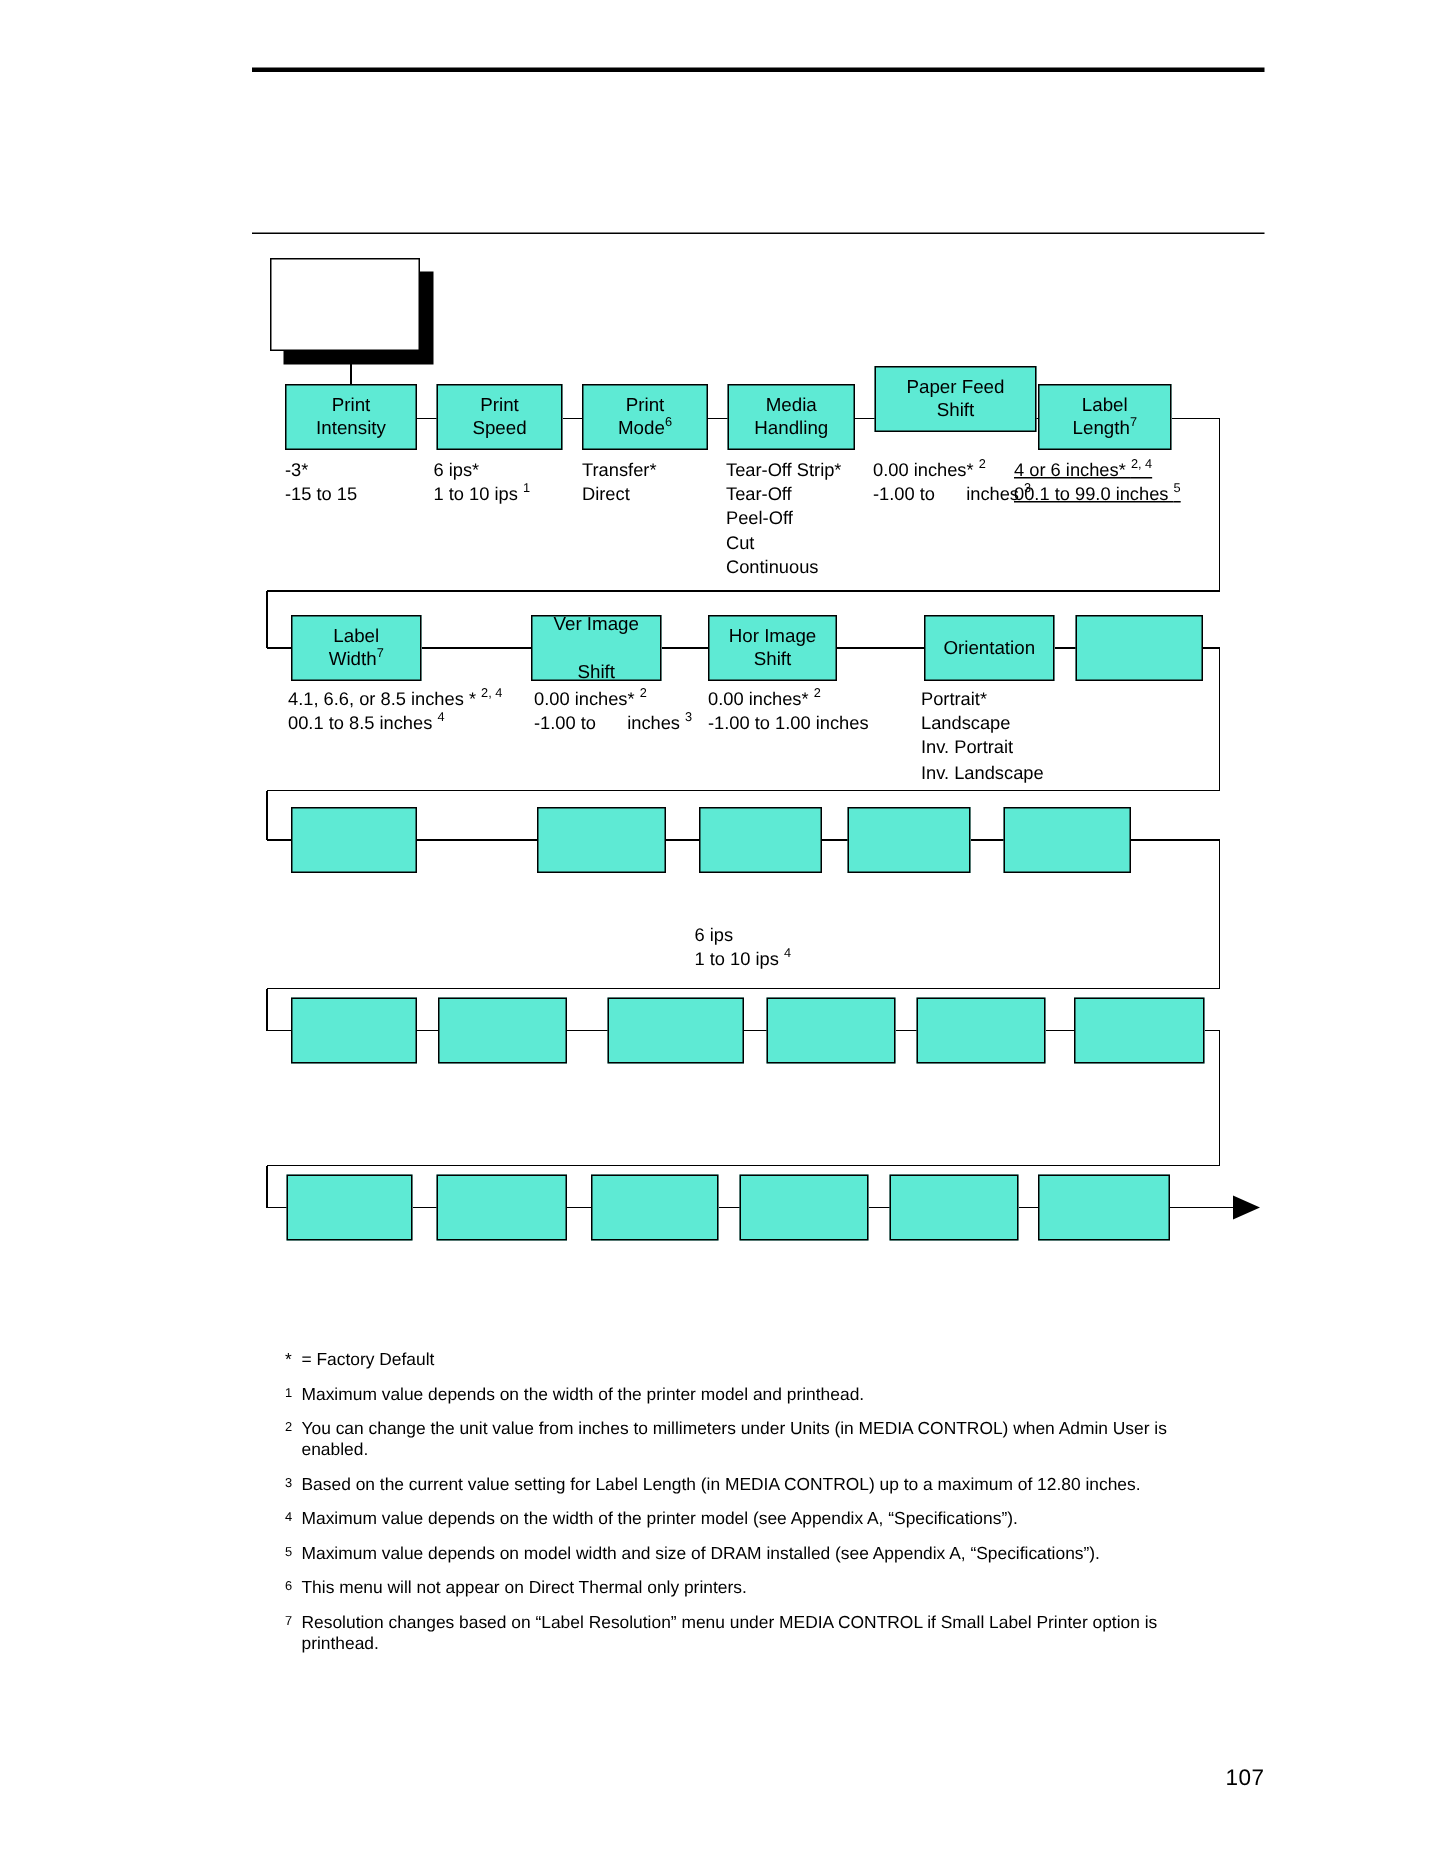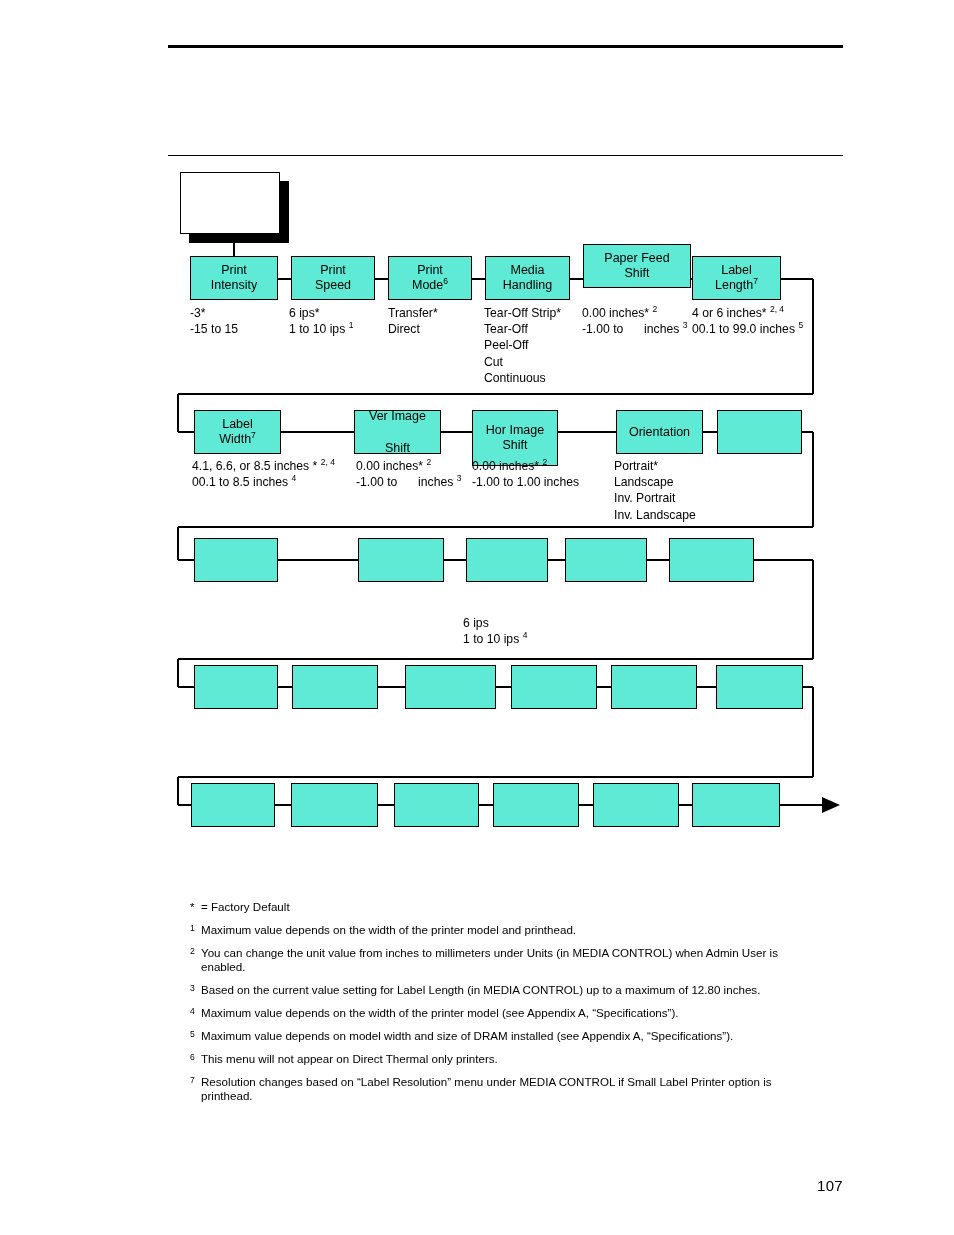--- a/index.html
+++ b/index.html
@@ -260,34 +260,34 @@
       <div>Tear-Off Strip*</div>
       <div>Tear-Off</div>
       <div>Peel-Off</div>
       <div>Cut</div>
       <div>Continuous</div>
     </div>
   <div class="values" style="left:582px; top:305px;">
       <div>0.00 inches* <sup>2</sup></div>
       <div>-1.00 to <span class="gap"></span> inches <sup>3</sup></div>
     </div>
-  <div class="values" style="left:692px; top:305px;">
+  <div class="values" style="left:676px; top:305px;text-decoration:underline;">
       <div>4 or 6 inches* <sup>2, 4</sup></div>
       <div>00.1 to 99.0 inches <sup>5</sup></div>
     </div>
 
   <div class="node" style="left:194px; top:410px; width:87px; height:44px;">
     <span class="ln">Label</span>
     <span class="ln"><span>Width</span><sup>7</sup></span>
   </div>
   <div class="node" style="left:354px; top:410px; width:87px; height:44px;gap:17px;">
     <span class="ln">Ver Image</span>
     <span class="ln"><span>Shift</span></span>
   </div>
-  <div class="node" style="left:472px; top:410px; width:86px; height:56px;text-align:right;">
+  <div class="node" style="left:472px; top:410px; width:86px; height:44px;text-align:right;">
     <span class="ln">Hor Image</span>
     <span class="ln"><span>Shift</span></span>
   </div>
   <div class="node" style="left:616px; top:410px; width:87px; height:44px;">
     <span class="ln">Orientation</span>
   </div>
   <div class="node" style="left:717px; top:410px; width:85px; height:44px;"></div>
 
   <div class="values" style="left:192px; top:458px;">
       <div>4.1, 6.6, or 8.5 inches * <sup>2, 4</sup></div>

